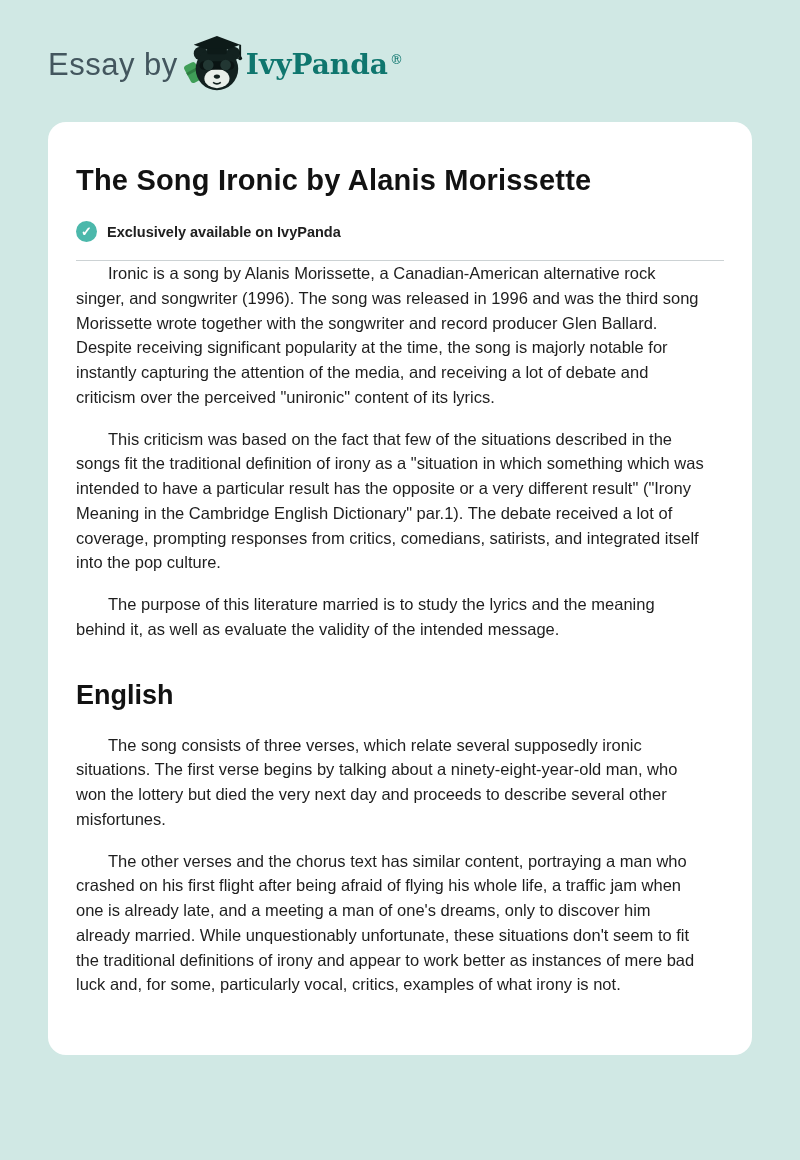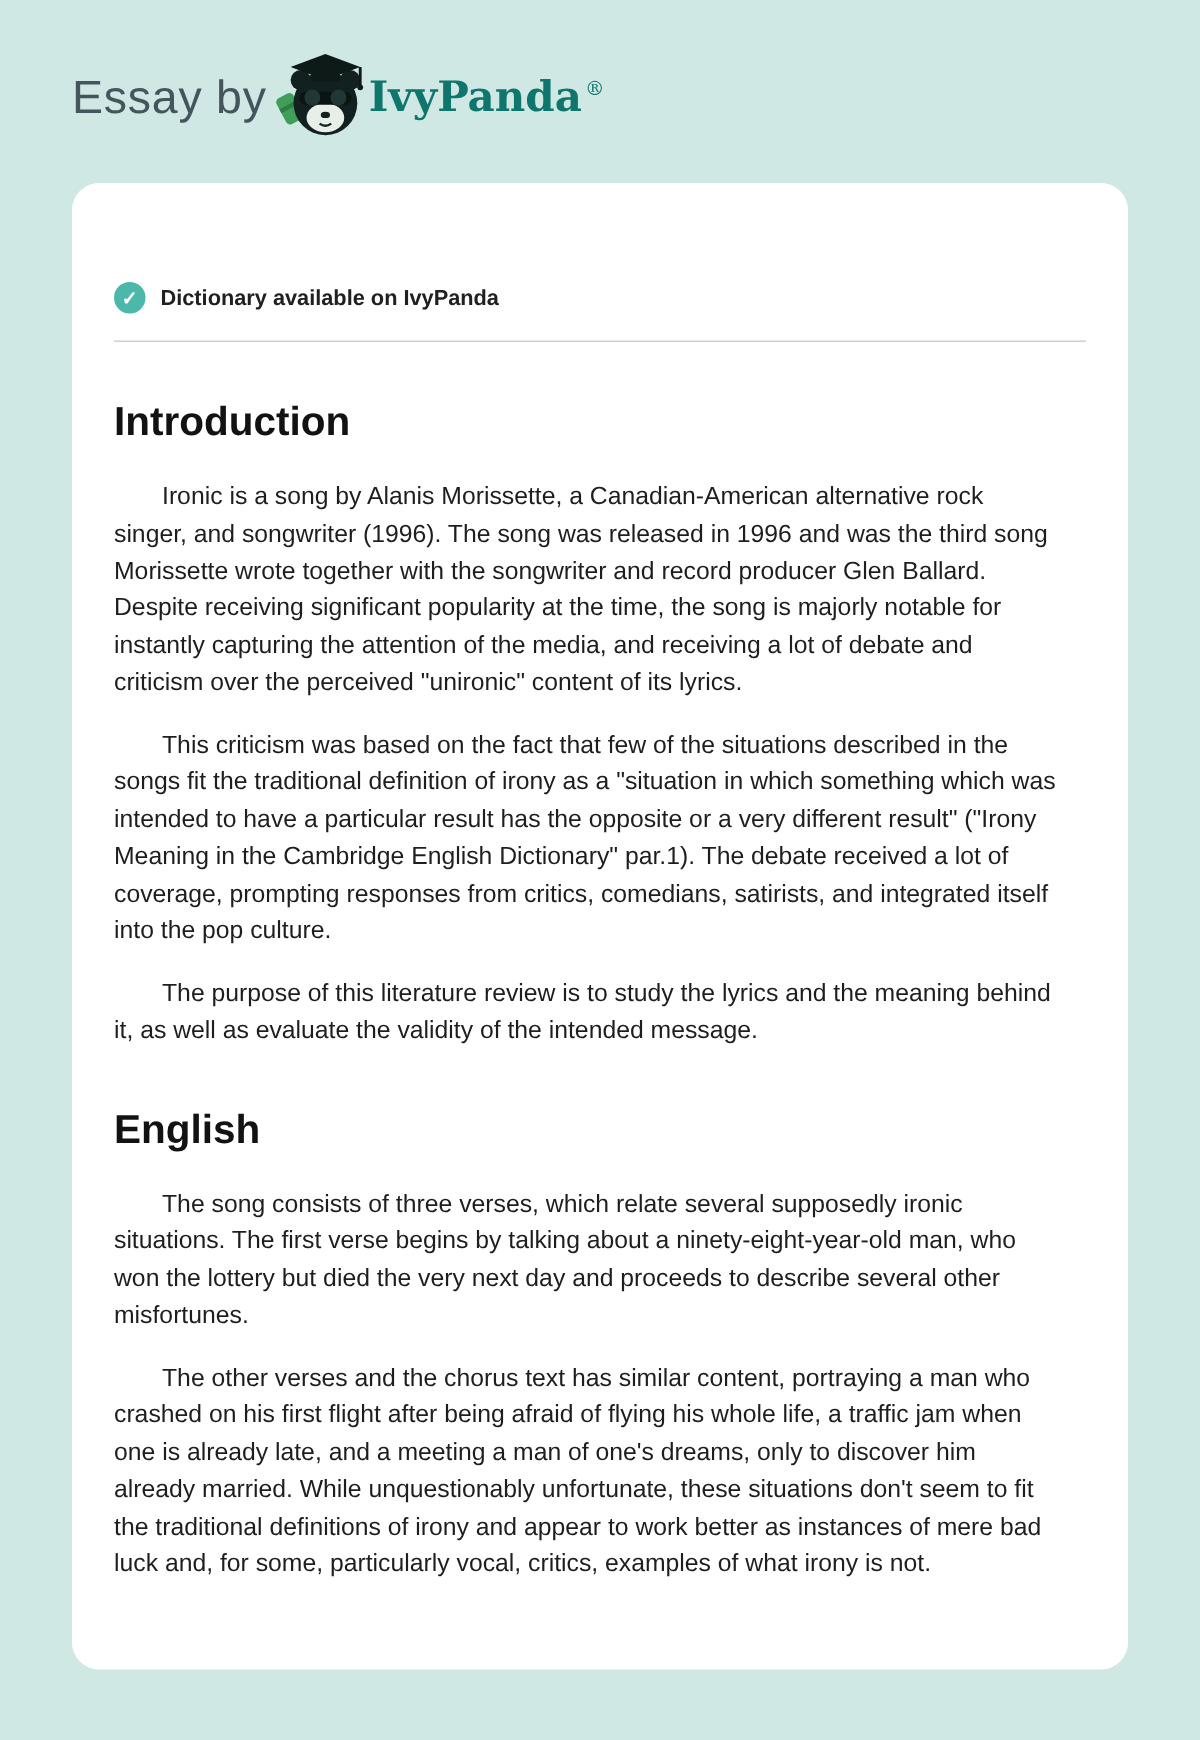--- a/index.html
+++ b/index.html
@@ -133,31 +133,31 @@
         <circle cx="58" cy="23" r="2" fill="#0d1a18"></circle>
       </svg>
     </span>
     <span class="brand">
       <span>IvyPanda</span>
       <sup>®</sup>
     </span>
   </div>
 
   <div class="card">
+    <h1 class="title">The Song Ironic by Alanis Morissette</h1>
 
     <div class="badge">
       <span class="check-circle">✓</span>
-      <span class="badge-label">Dictionary available on IvyPanda</span>
+      <span class="badge-label">Exclusively available on IvyPanda</span>
     </div>
 
     <hr class="divider">
 
-    <h2 class="section-heading">Introduction</h2>
     <p class="para">Ironic is a song by Alanis Morissette, a Canadian-American alternative rock singer, and songwriter (1996). The song was released in 1996 and was the third song Morissette wrote together with the songwriter and record producer Glen Ballard. Despite receiving significant popularity at the time, the song is majorly notable for instantly capturing the attention of the media, and receiving a lot of debate and criticism over the perceived "unironic" content of its lyrics.</p>
     <p class="para">This criticism was based on the fact that few of the situations described in the songs fit the traditional definition of irony as a "situation in which something which was intended to have a particular result has the opposite or a very different result" ("Irony Meaning in the Cambridge English Dictionary" par.1). The debate received a lot of coverage, prompting responses from critics, comedians, satirists, and integrated itself into the pop culture.</p>
-    <p class="para">The purpose of this literature review is to study the lyrics and the meaning behind it, as well as evaluate the validity of the intended message.</p>
+    <p class="para">The purpose of this literature married is to study the lyrics and the meaning behind it, as well as evaluate the validity of the intended message.</p>
 
     <h2 class="section-heading">English</h2>
     <p class="para">The song consists of three verses, which relate several supposedly ironic situations. The first verse begins by talking about a ninety-eight-year-old man, who won the lottery but died the very next day and proceeds to describe several other misfortunes.</p>
     <p class="para">The other verses and the chorus text has similar content, portraying a man who crashed on his first flight after being afraid of flying his whole life, a traffic jam when one is already late, and a meeting a man of one's dreams, only to discover him already married. While unquestionably unfortunate, these situations don't seem to fit the traditional definitions of irony and appear to work better as instances of mere bad luck and, for some, particularly vocal, critics, examples of what irony is not.</p>
   </div>
 
 </div>
 
 </body></html>

